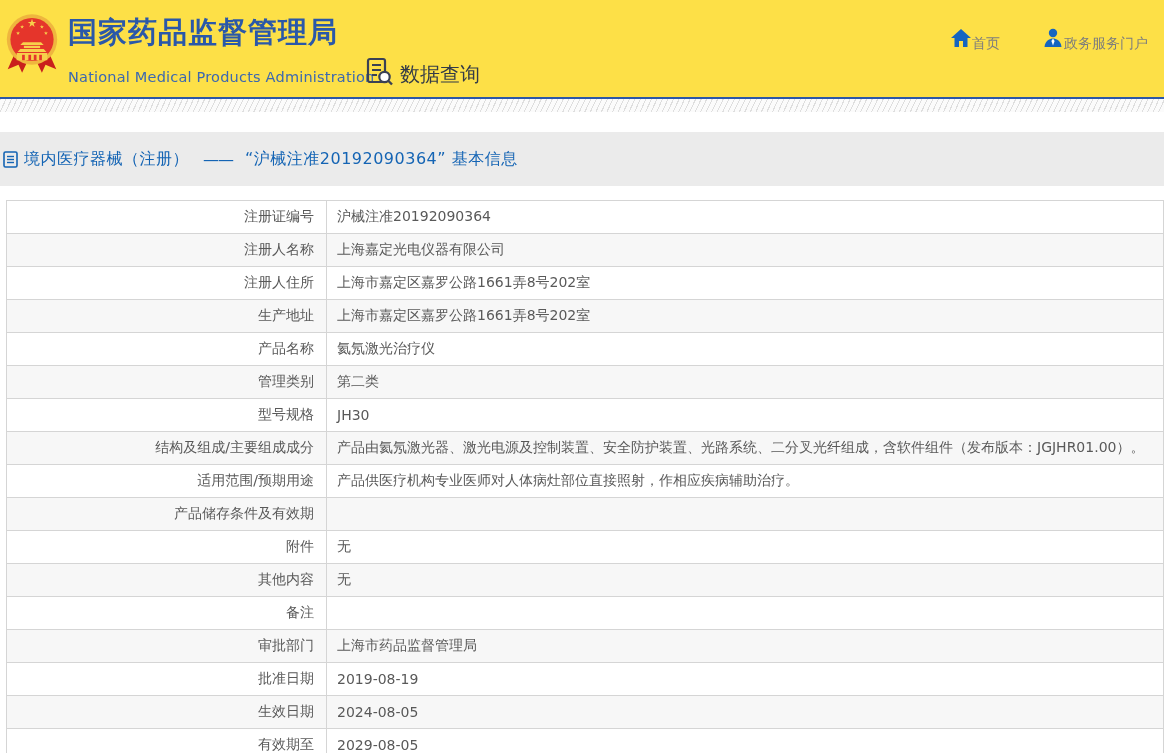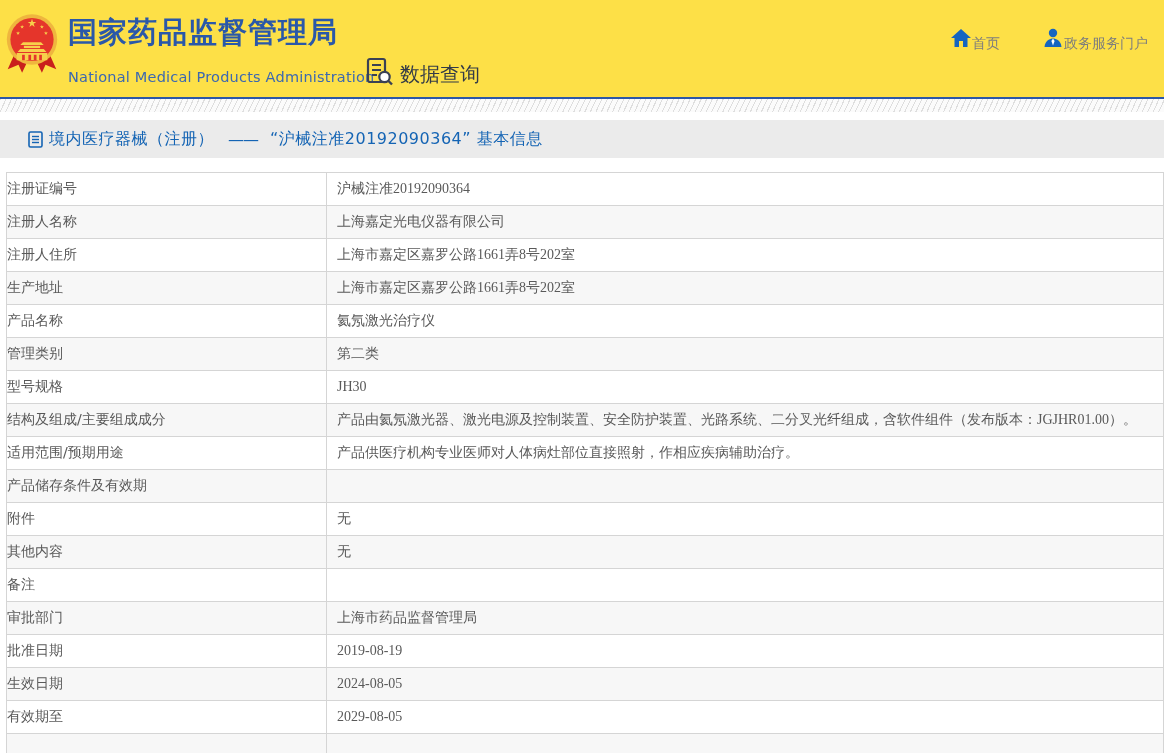--- a/index.html
+++ b/index.html
@@ -31,33 +31,33 @@
   .data-query{position:absolute;left:366px;top:28px;display:flex;align-items:center;gap:7px;
     font-size:20px;color:var(--dq-dark);cursor:pointer;margin-top:29px;}
   .top-nav{position:absolute;right:16px;top:26px;display:flex;gap:42px;}
   .nav-item{display:flex;flex-direction:row;align-items:center;text-decoration:none;cursor:pointer;}
   .nav-item .nav-label{font-size:14px;color:var(--nav-gray);margin-top:9px;white-space:nowrap;}
   
   .blue-line{height:2px;background:#2b57a8;}
   .stripe-band{height:13px;
     background:repeating-linear-gradient(115deg,#dedede 0 1px,#fbfbfb 1px 5px);}
   
-  .title-bar{margin-top:8px;height:38px;background:var(--titlebar-bg);
-    display:flex;align-items:center;padding-left:28px;
+  .title-bar{margin-top:20px;height:54px;background:var(--titlebar-bg);
+    display:flex;align-items:center;padding-left:3px;
     font-size:16px;color:var(--link-blue);}
   .tb-icon{display:inline-flex;margin-right:6px;}
   .tb-cat{letter-spacing:.5px;}
   .tb-dash{margin:0 12px 0 14px;letter-spacing:-1px;}
   .tb-detail{letter-spacing:.5px;}
   
   .info-table{border-collapse:collapse;width:1158px;margin:14px 0 0 6px;table-layout:fixed;}
   .info-table td{border:1px solid var(--border-gray);height:33px;font-size:14px;
     color:var(--table-text);white-space:nowrap;overflow:hidden;}
-  .label-cell{width:320px;text-align:left;padding-right:12px;}
-  .value-cell{padding-left:10px;font-family:Liberation Serif, serif;}
+  .label-cell{width:320px;text-align:right;padding-right:12px;}
+  .value-cell{padding-left:10px;}
   .info-table tr:nth-child(even){background:var(--alt-row);}
 </style>
 </head>
 <body>
 
 <div class="page">
 
   <header>
     <div class="logo">
       <svg viewBox="0 0 60 80" width="54" height="72">

